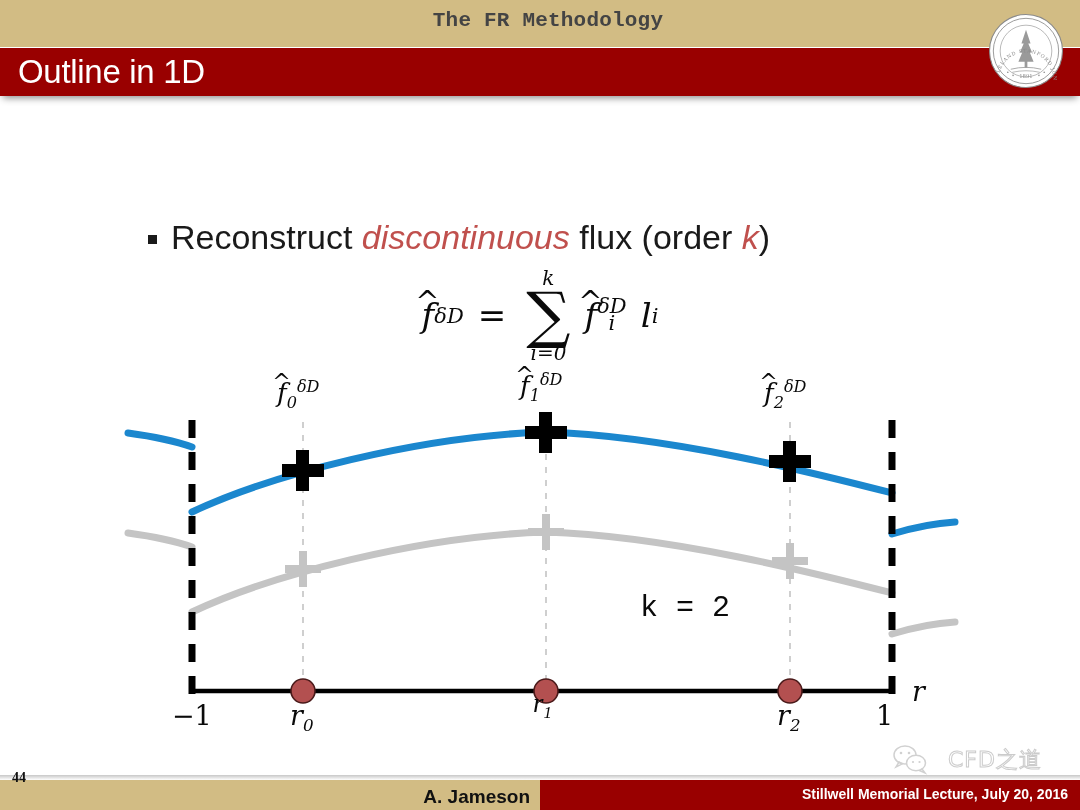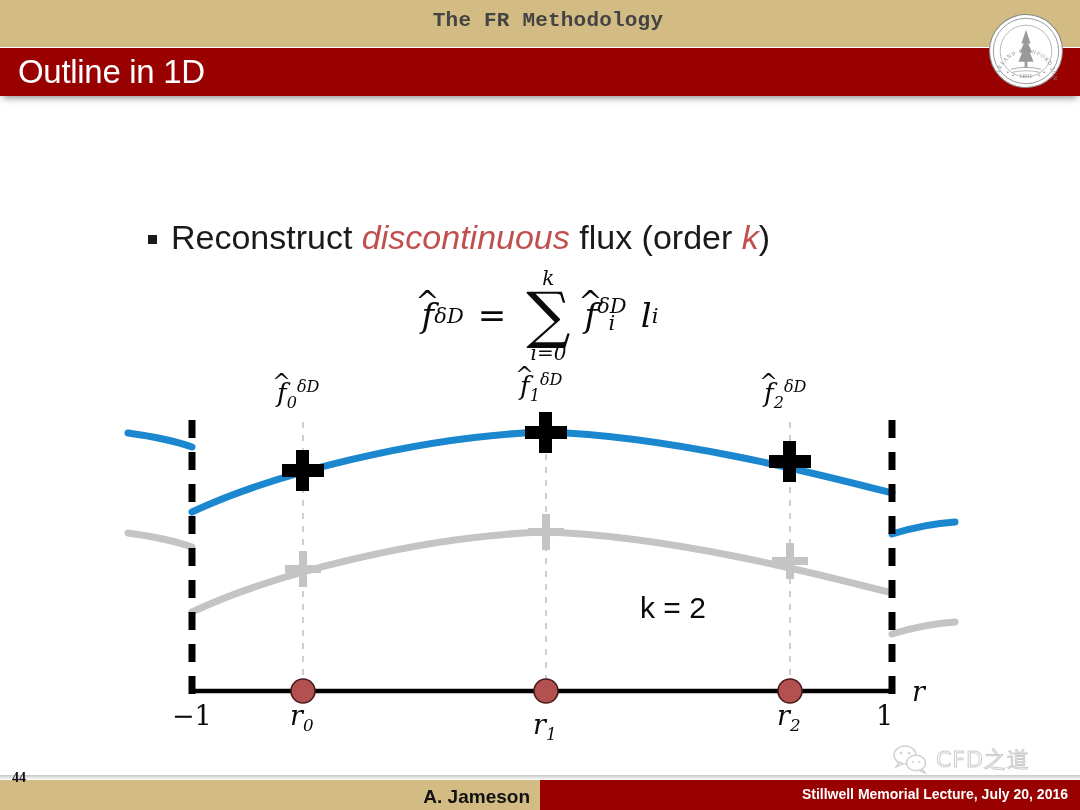--- a/index.html
+++ b/index.html
@@ -117,21 +117,21 @@
   }
   .pt-lbl {
     position: absolute;
     font-family: "DejaVu Serif", serif;
     color: #0a0a0a;
     font-size: 26px;
     white-space: nowrap;
   }
   .k-lbl {
     position: absolute;
-    font-family: Liberation Sans, sans-serif;
+    font-family: Liberation Mono, monospace;
     color: #0a0a0a;
     font-size: 30px;
   }
 
   
   .footer-tan {
     position: absolute; left: 0; top: 780px;
     width: 540px; height: 30px;
     background: #d2bc84;
   }
@@ -170,21 +170,21 @@
     width: 180px; height: 36px;
     display: flex; align-items: center;
     opacity: 0.95;
   }
   .wm-text {
     font-family: "DejaVu Sans", sans-serif;
     font-size: 22px;
     color: #ffffff;
     -webkit-text-stroke: 1px #c9c9c9;
     letter-spacing: 1px;
-    margin-left: 4px;
+    margin-left: 16px;
   }
 </style>
 </head>
 <body>
 
 <div id="slide">
 
   <div class="top-band"></div>
   <div class="top-band-title">The FR Methodology</div>
 
@@ -319,21 +319,21 @@
 
     
     <div class="axis-lbl" style="left:172px; top:340px; font-style:normal;">−1</div>
     <div class="axis-lbl" style="left:876px; top:340px; font-style:normal;">1</div>
     <div class="axis-lbl" style="left:912px; top:316px;">r</div>
 
     
     <div class="axis-lbl" style="left:290px; top:340px;">
       <span class="ital">r</span><span class="sub" style="font-size:0.62em;">0</span>
     </div>
-    <div class="axis-lbl" style="left:533px; top:349px;">
+    <div class="axis-lbl" style="left:533px; top:328px;font-family:Liberation Serif, serif;">
       <span class="ital">r</span><span class="sub" style="font-size:0.62em;">1</span>
     </div>
     <div class="axis-lbl" style="left:777px; top:340px;">
       <span class="ital">r</span><span class="sub" style="font-size:0.62em;">2</span>
     </div>
   </div>
 
   <div class="watermark">
     <svg width="42" height="30" viewBox="0 0 42 30">
       <ellipse cx="15" cy="10" rx="11" ry="9" fill="none" stroke="#cfcfcf" stroke-width="1.5"></ellipse>

